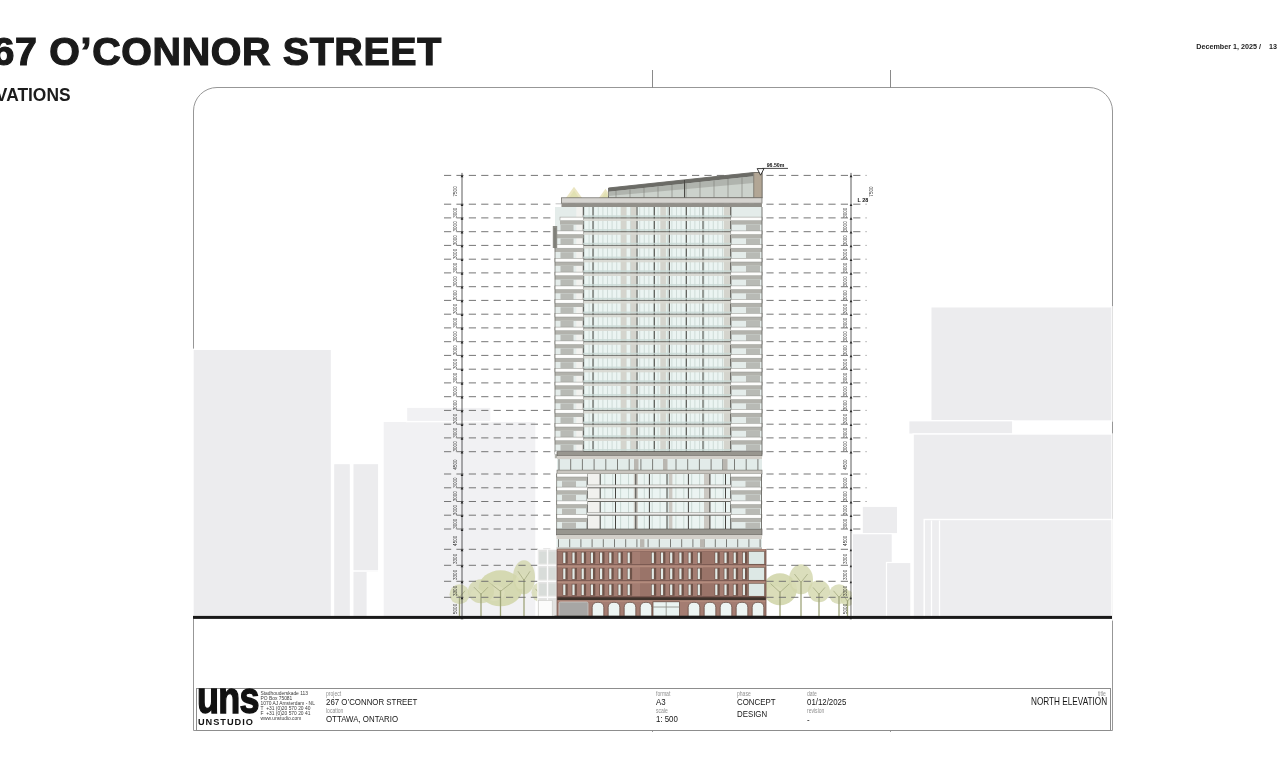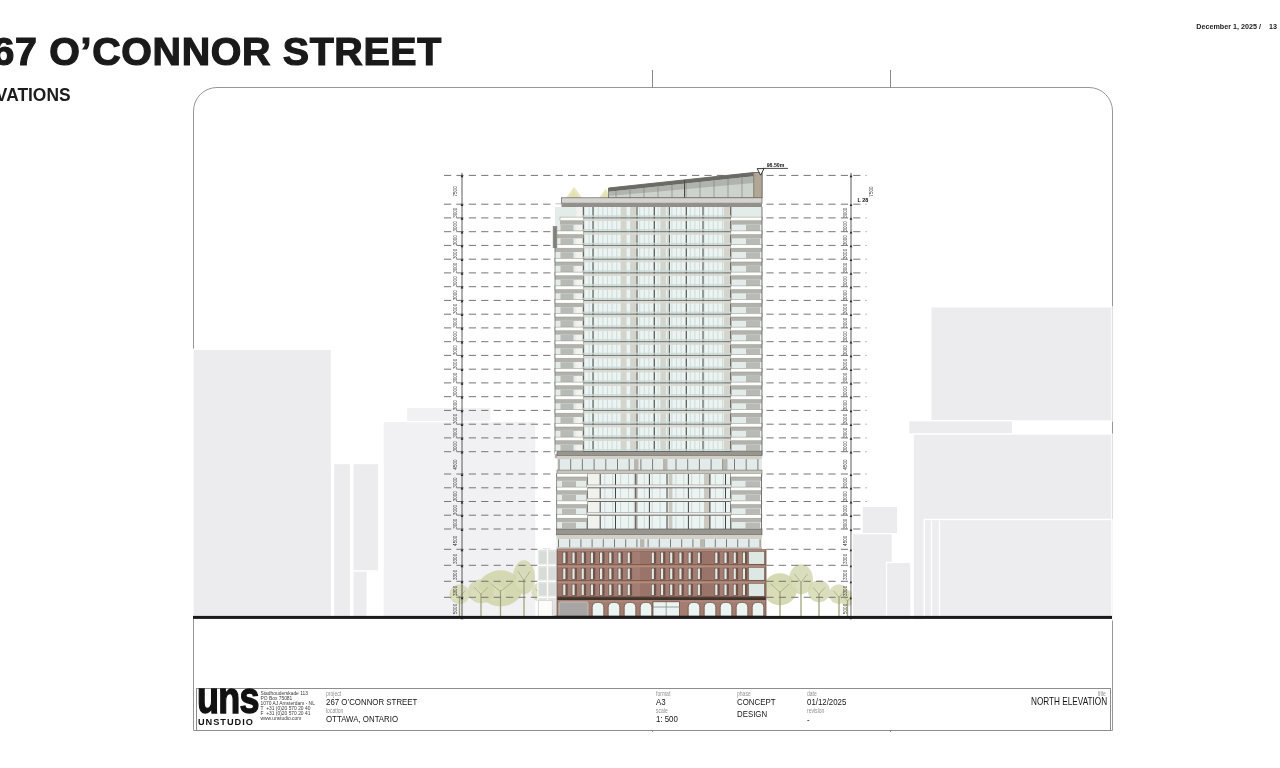--- a/index.html
+++ b/index.html
@@ -1,21 +1,21 @@
 <!DOCTYPE html>
 <html><head><meta charset="utf-8"><style>
 html,body{margin:0;padding:0;width:1280px;height:768px;background:#fff;overflow:hidden}
 body{font-family:"Liberation Sans",sans-serif;position:relative}
 .abs{position:absolute;white-space:nowrap}
 .lbl{color:#8f8f8f;font-size:6.3px;transform:scaleX(0.8);transform-origin:left top}
 .val{color:#161616;font-size:9.6px;transform:scaleX(0.82);transform-origin:left top}
 </style></head><body>
 <div class="abs" style="left:-30px;top:28.8px;font-size:39.4px;font-weight:bold;letter-spacing:0.65px;color:#1a1a1a;-webkit-text-stroke:1.2px #1a1a1a">267 O’CONNOR STREET</div>
 <div class="abs" style="left:-38px;top:84.4px;font-size:18.5px;font-weight:bold;color:#1c1c1c;transform:scaleX(0.94);transform-origin:left top">ELEVATIONS</div>
-<div class="abs" style="right:3px;top:22px;font-size:7.2px;font-weight:bold;color:#222">December 1, 2025 /&nbsp;&nbsp;&nbsp;&nbsp;13</div>
+<div class="abs" style="right:3px;top:42px;font-size:7.2px;font-weight:bold;color:#222">December 1, 2025 /&nbsp;&nbsp;&nbsp;&nbsp;13</div>
 <div class="abs" style="left:192.5px;top:86.5px;width:918.5px;height:642px;border:1px solid #979797;border-radius:24px 24px 0 0"></div>
 <div class="abs" style="left:651.5px;top:70px;width:1px;height:18px;background:#8a8a8a"></div>
 <div class="abs" style="left:890px;top:70px;width:1px;height:18px;background:#8a8a8a"></div>
 <div class="abs" style="left:651.5px;top:729px;width:1px;height:3px;background:#9a9a9a"></div>
 <div class="abs" style="left:890px;top:729px;width:1px;height:3px;background:#9a9a9a"></div>
 <svg width="1280" height="768" viewBox="0 0 1280 768" style="position:absolute;left:0;top:0">
     <rect x="383.0" y="421.3" width="153.0" height="196.0" fill="#f1f1f3" stroke="#fff" stroke-width="1.4"></rect>
     <rect x="406.5" y="407.2" width="84.5" height="14.4" fill="#f1f1f3" stroke="#fff" stroke-width="1.4"></rect>
     <ellipse cx="500.5" cy="588.3" rx="22.0" ry="18.0" fill="#d2d6ab" opacity="0.9"></ellipse>
     <ellipse cx="493.9" cy="592.8" rx="11.0" ry="8.1" fill="#dde0bc" opacity="0.63"></ellipse>

